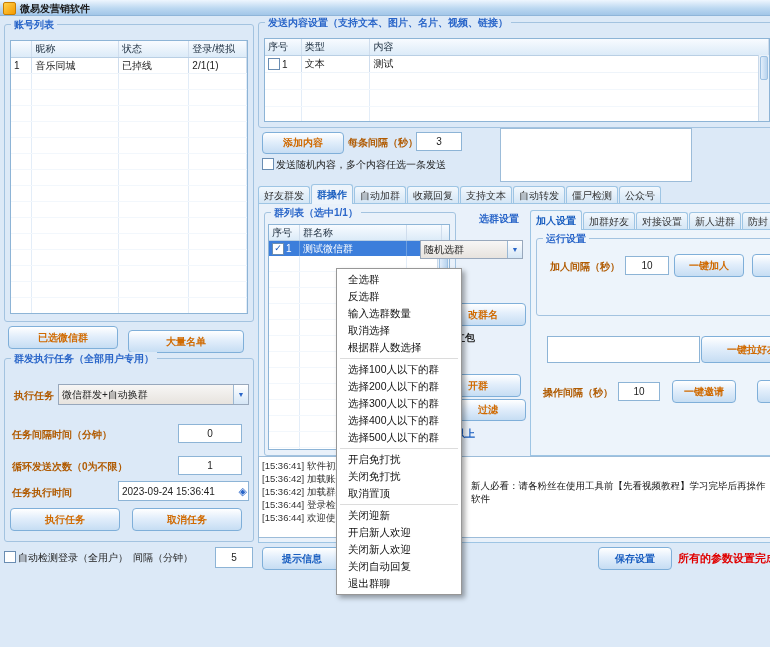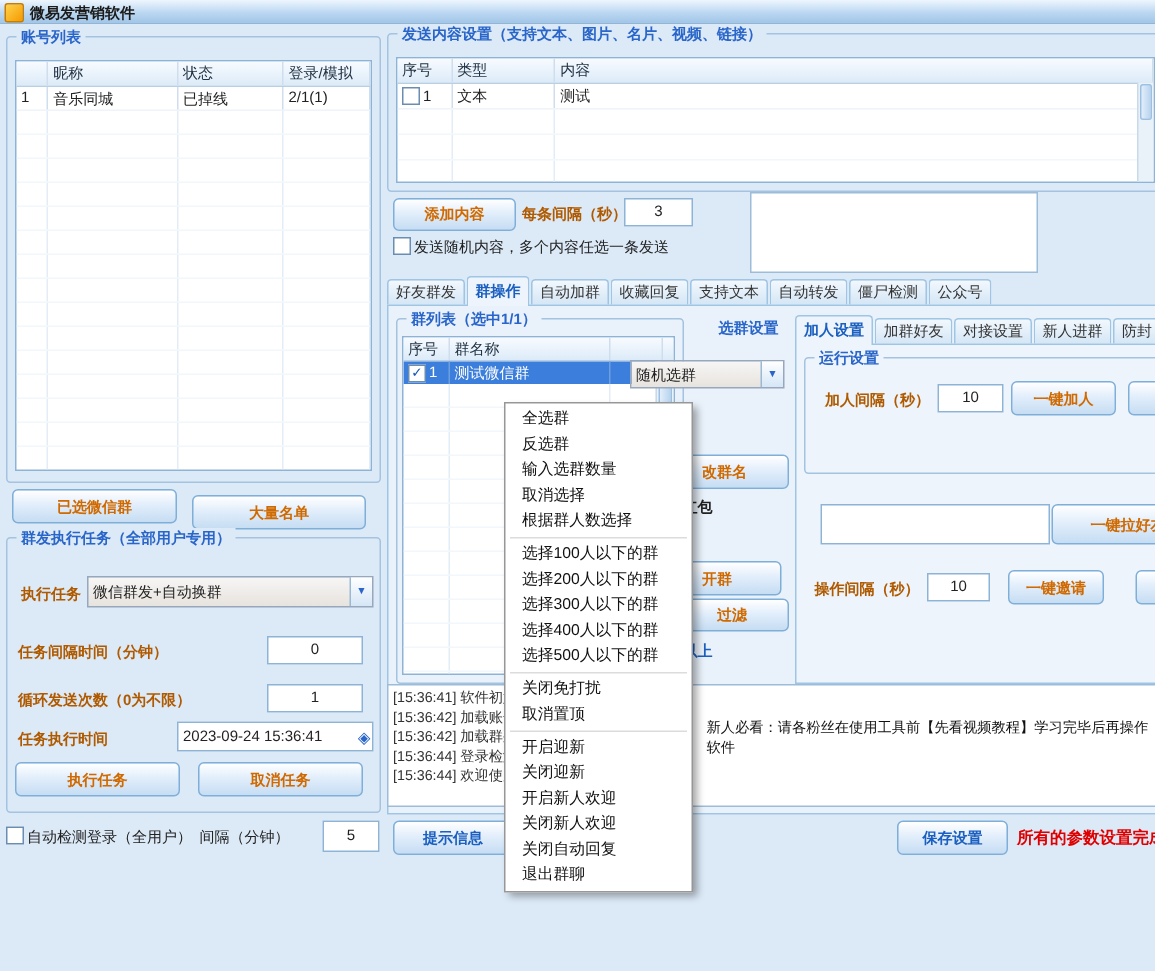--- a/index.html
+++ b/index.html
@@ -412,22 +412,22 @@
     <div class="mi">输入选群数量</div>
     <div class="mi">取消选择</div>
     <div class="mi">根据群人数选择</div>
     <div class="msep"></div>
     <div class="mi">选择100人以下的群</div>
     <div class="mi">选择200人以下的群</div>
     <div class="mi">选择300人以下的群</div>
     <div class="mi">选择400人以下的群</div>
     <div class="mi">选择500人以下的群</div>
     <div class="msep"></div>
+    <div class="mi">开启免打扰</div>
     <div class="mi">关闭免打扰</div>
     <div class="mi">取消置顶</div>
     <div class="msep"></div>
-    <div class="mi">开启迎新</div>
     <div class="mi">关闭迎新</div>
     <div class="mi">开启新人欢迎</div>
     <div class="mi">关闭新人欢迎</div>
     <div class="mi">关闭自动回复</div>
     <div class="mi">退出群聊</div>
   </div>
 
 </body></html>

